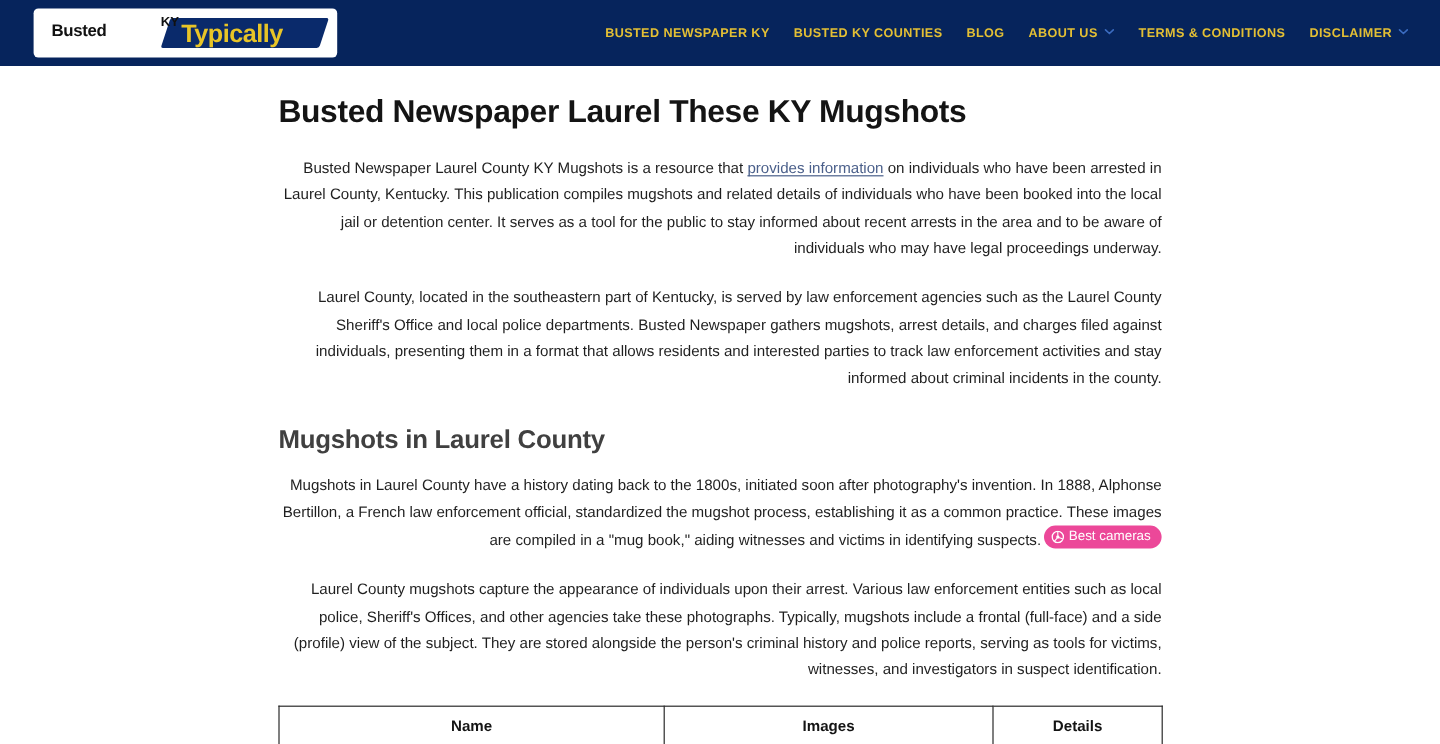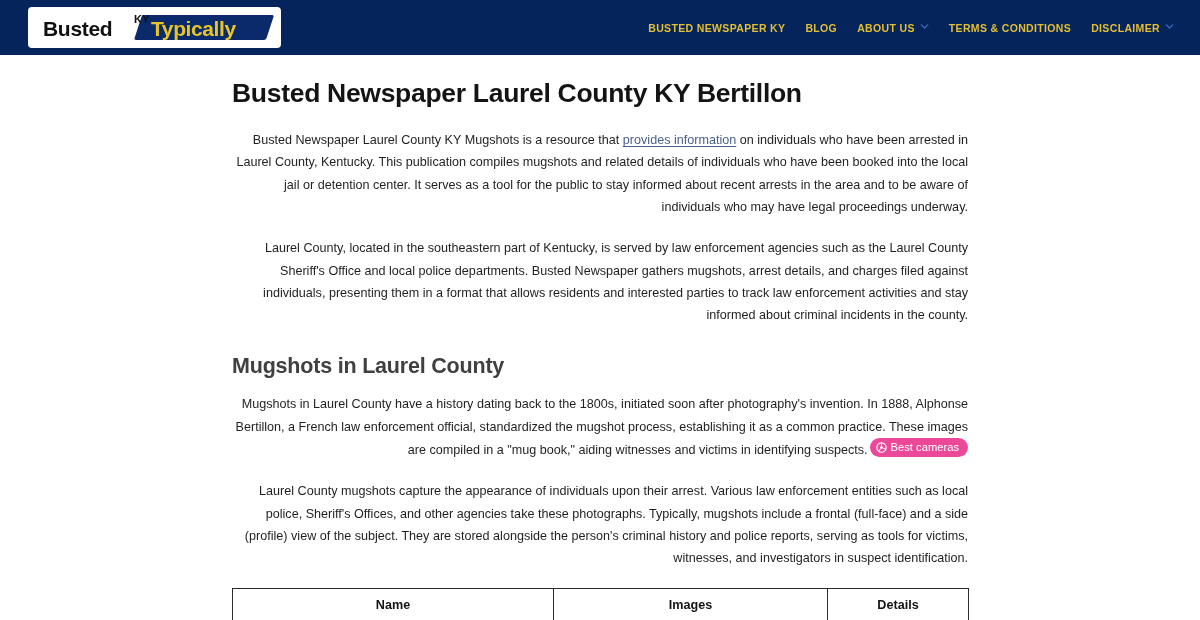--- a/index.html
+++ b/index.html
@@ -37,21 +37,21 @@
   }
   .logo-inner {
     position: relative;
     width: 235px;
     height: 34px;
   }
   .logo-busted {
     position: absolute;
     left: 6px;
     top: 6px;
-    font-size: 21px;
+    font-size: 14px;
     font-weight: bold;
     color: #111111;
     letter-spacing: -0.3px;
     font-family: "Liberation Sans", sans-serif;
     z-index: 3;
   }
   .logo-ky {
     position: absolute;
     left: 97px;
     top: 2px;
@@ -208,20 +208,23 @@
       <span class="logo-ky">KY</span>
       <span class="logo-news">Typically</span>
     </div>
   </div>
 
   <nav class="main-nav">
     <a class="nav-item" href="#">
       <span>BUSTED NEWSPAPER KY</span>
     </a>
     <a class="nav-item" href="#">
+      <span>BUSTED KY COUNTIES</span>
+    </a>
+    <a class="nav-item" href="#">
       <span>BLOG</span>
     </a>
     <a class="nav-item" href="#">
       <span>ABOUT US</span>
       <span class="chev">
         <svg viewBox="0 0 10 10" width="9" height="9">
             <path d="M1.4 3.2 L5 6.6 L8.6 3.2" fill="none" stroke="#3b6bbf" stroke-width="1.5" stroke-linecap="round" stroke-linejoin="round"></path>
           </svg>
       </span>
     </a>
@@ -234,21 +237,21 @@
         <svg viewBox="0 0 10 10" width="9" height="9">
             <path d="M1.4 3.2 L5 6.6 L8.6 3.2" fill="none" stroke="#3b6bbf" stroke-width="1.5" stroke-linecap="round" stroke-linejoin="round"></path>
           </svg>
       </span>
     </a>
   </nav>
 </header>
 
 <main class="content">
 
-  <h1 class="page-title">Busted Newspaper Laurel County KY Bertillon</h1>
+  <h1 class="page-title">Busted Newspaper Laurel These KY Mugshots</h1>
 
   <p class="body-text">
     <span>Busted Newspaper Laurel County KY Mugshots is a resource that </span><a class="inline-link" href="#">provides information</a><span> on individuals who have been arrested in Laurel County, Kentucky. This publication compiles mugshots and related details of individuals who have been booked into the local jail or detention center. It serves as a tool for the public to stay informed about recent arrests in the area and to be aware of individuals who may have legal proceedings underway.</span>
   </p>
 
   <p class="body-text">Laurel County, located in the southeastern part of Kentucky, is served by law enforcement agencies such as the Laurel County Sheriff's Office and local police departments. Busted Newspaper gathers mugshots, arrest details, and charges filed against individuals, presenting them in a format that allows residents and interested parties to track law enforcement activities and stay informed about criminal incidents in the county.</p>
 
   <h2 class="section-title">Mugshots in Laurel County</h2>
 
   <p class="body-text">

